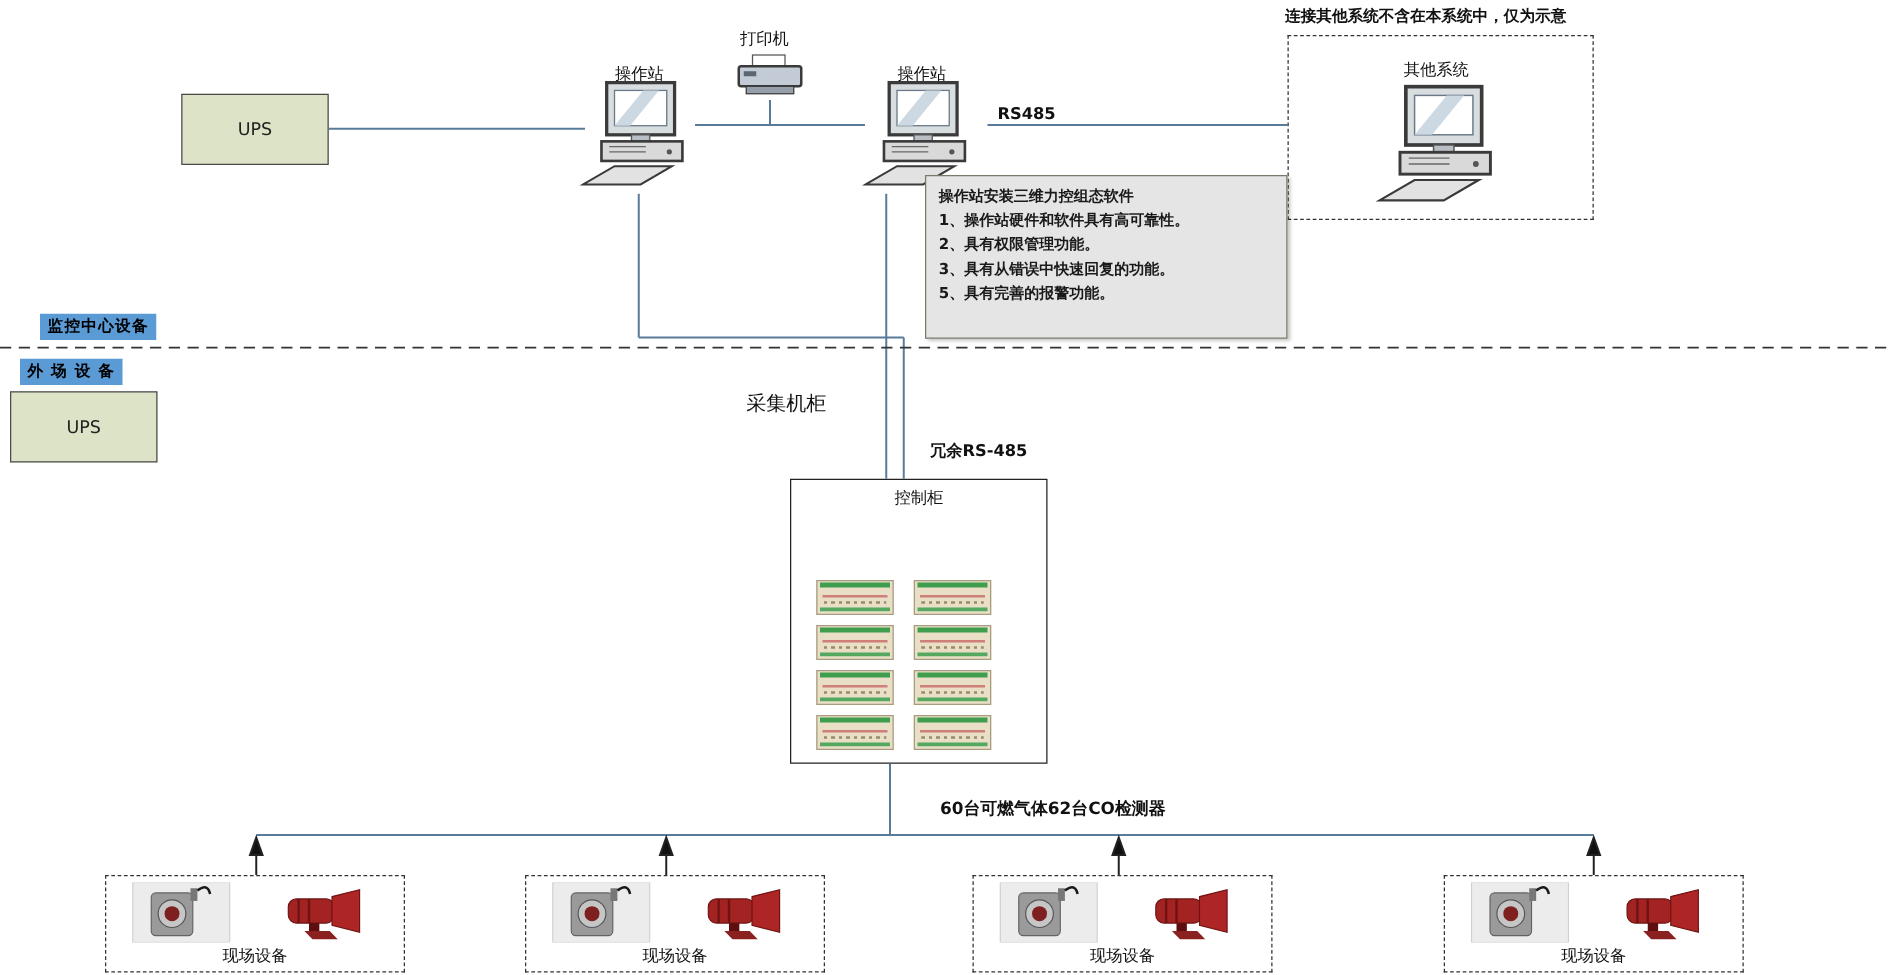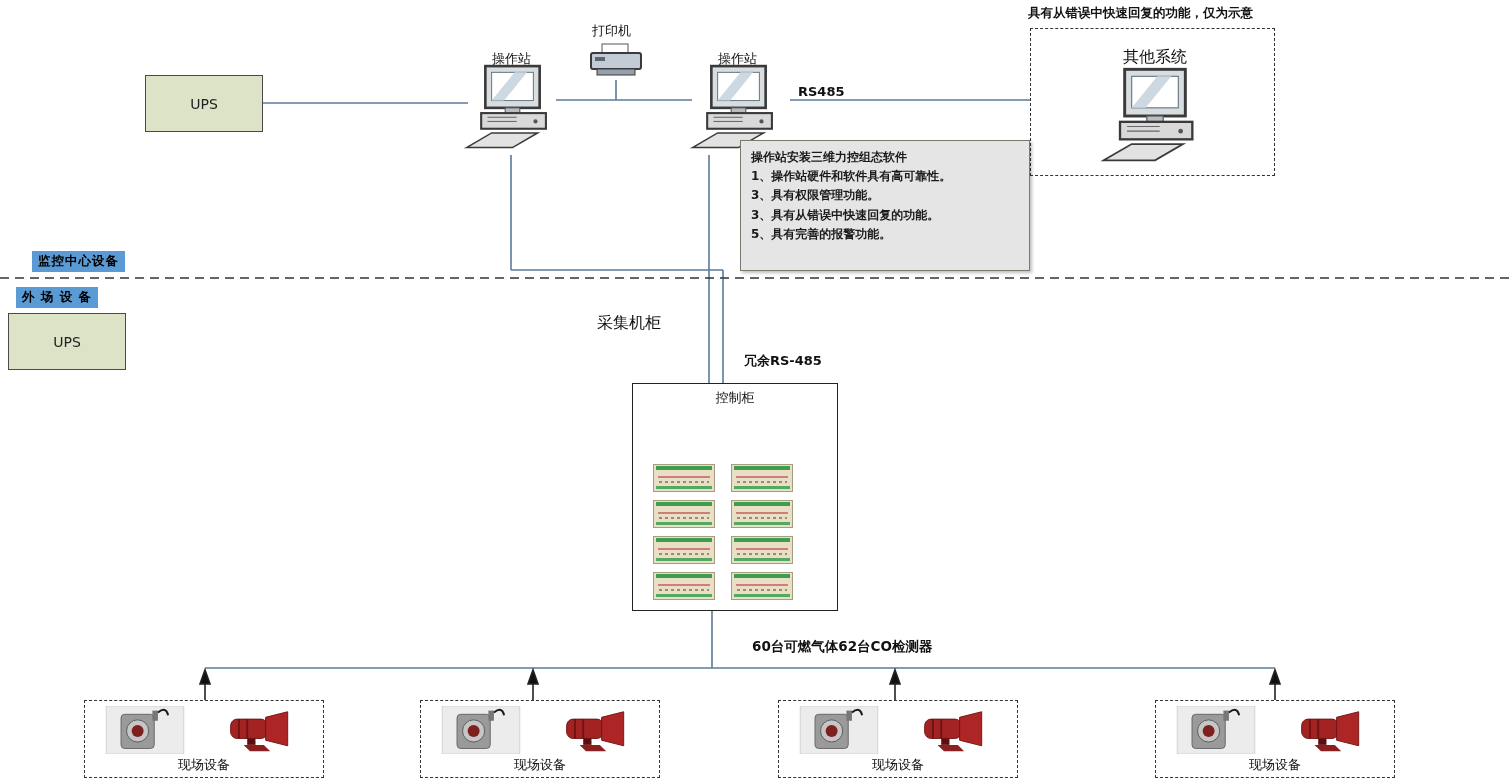--- a/index.html
+++ b/index.html
@@ -76,21 +76,21 @@
         <polygon points="200,684 210,684 205,670"></polygon>
       <line x1="533" y1="700" x2="533" y2="682"></line>
         <polygon points="528,684 538,684 533,670"></polygon>
       <line x1="895" y1="700" x2="895" y2="682"></line>
         <polygon points="890,684 900,684 895,670"></polygon>
       <line x1="1275" y1="700" x2="1275" y2="682"></line>
         <polygon points="1270,684 1280,684 1275,670"></polygon>
     </g>
   </svg>
 
-  <div class="txt small-note" style="left:1028px; top:5px;">具有从错误中快速回复的功能，仅为示意</div>
+  <div class="txt small-note" style="left:1028px; top:5px;">连接其他系统不含在本系统中，仅为示意</div>
 
   <div class="ups" style="left:145px; top:75px;">
     <span>UPS</span>
   </div>
 
   <div class="ups" style="left:8px; top:313px;">
     <span>UPS</span>
   </div>
 
   <div class="txt" style="left:592px; top:22px; font-size:13px;">打印机</div>
@@ -123,38 +123,38 @@
     <rect x="20" y="47" width="62" height="15" fill="#d9d9d9" stroke="#3a3a3a" stroke-width="2"></rect>
     <line x1="26" y1="51" x2="54" y2="51" stroke="#666"></line>
     <line x1="26" y1="55" x2="54" y2="55" stroke="#666"></line>
     <circle cx="72" cy="55" r="2" fill="#555"></circle>
     <polygon points="6,80 30,66 74,66 50,80" fill="#e2e2e2" stroke="#3a3a3a" stroke-width="1.5"></polygon>
   </svg>
 
   <div class="txt" style="left:798px; top:84px; font-size:13px; font-weight:bold;">RS485</div>
 
   <div class="dashed-box" style="left:1030px; top:28px; width:245px; height:148px;">
-    <div class="txt" style="left:92px; top:18px; font-size:16px; position:absolute;">其他系统</div>
+    <div class="txt" style="left:92px; top:18px; font-size:13px; position:absolute;">其他系统</div>
     <svg class="pc" style="left:65px; top:38px;" width="118" height="105" viewBox="0 0 100 90">
       <rect x="24" y="2" width="52" height="40" fill="#d8dde0" stroke="#3a3a3a" stroke-width="2.5"></rect>
       <rect x="30" y="8" width="40" height="27" fill="#ffffff" stroke="#6a7a88"></rect>
       <polygon points="30,35 52,8 64,8 42,35" fill="#cdd9e2"></polygon>
       <rect x="43" y="42" width="14" height="5" fill="#b8bec4" stroke="#555"></rect>
       <rect x="20" y="47" width="62" height="15" fill="#d9d9d9" stroke="#3a3a3a" stroke-width="2"></rect>
       <line x1="26" y1="51" x2="54" y2="51" stroke="#666"></line>
       <line x1="26" y1="55" x2="54" y2="55" stroke="#666"></line>
       <circle cx="72" cy="55" r="2" fill="#555"></circle>
       <polygon points="6,80 30,66 74,66 50,80" fill="#e2e2e2" stroke="#3a3a3a" stroke-width="1.5"></polygon>
     </svg>
   </div>
 
   <div class="note">
     <div>操作站安装三维力控组态软件</div>
     <div>1、操作站硬件和软件具有高可靠性。</div>
-    <div>3、具有权限管理功能。</div>
+    <div>2、具有权限管理功能。</div>
     <div>3、具有从错误中快速回复的功能。</div>
     <div>5、具有完善的报警功能。</div>
   </div>
 
   <div class="zone" style="left:16px; top:251px;margin-left:16px;">监控中心设备</div>
   <div class="zone" style="left:16px; top:287px;">外 场 设 备</div>
 
   <div class="txt" style="left:597px; top:313px; font-size:16px;">采集机柜</div>
 
   <div class="txt" style="left:744px; top:352px; font-size:13px; font-weight:bold;">冗余RS-485</div>

